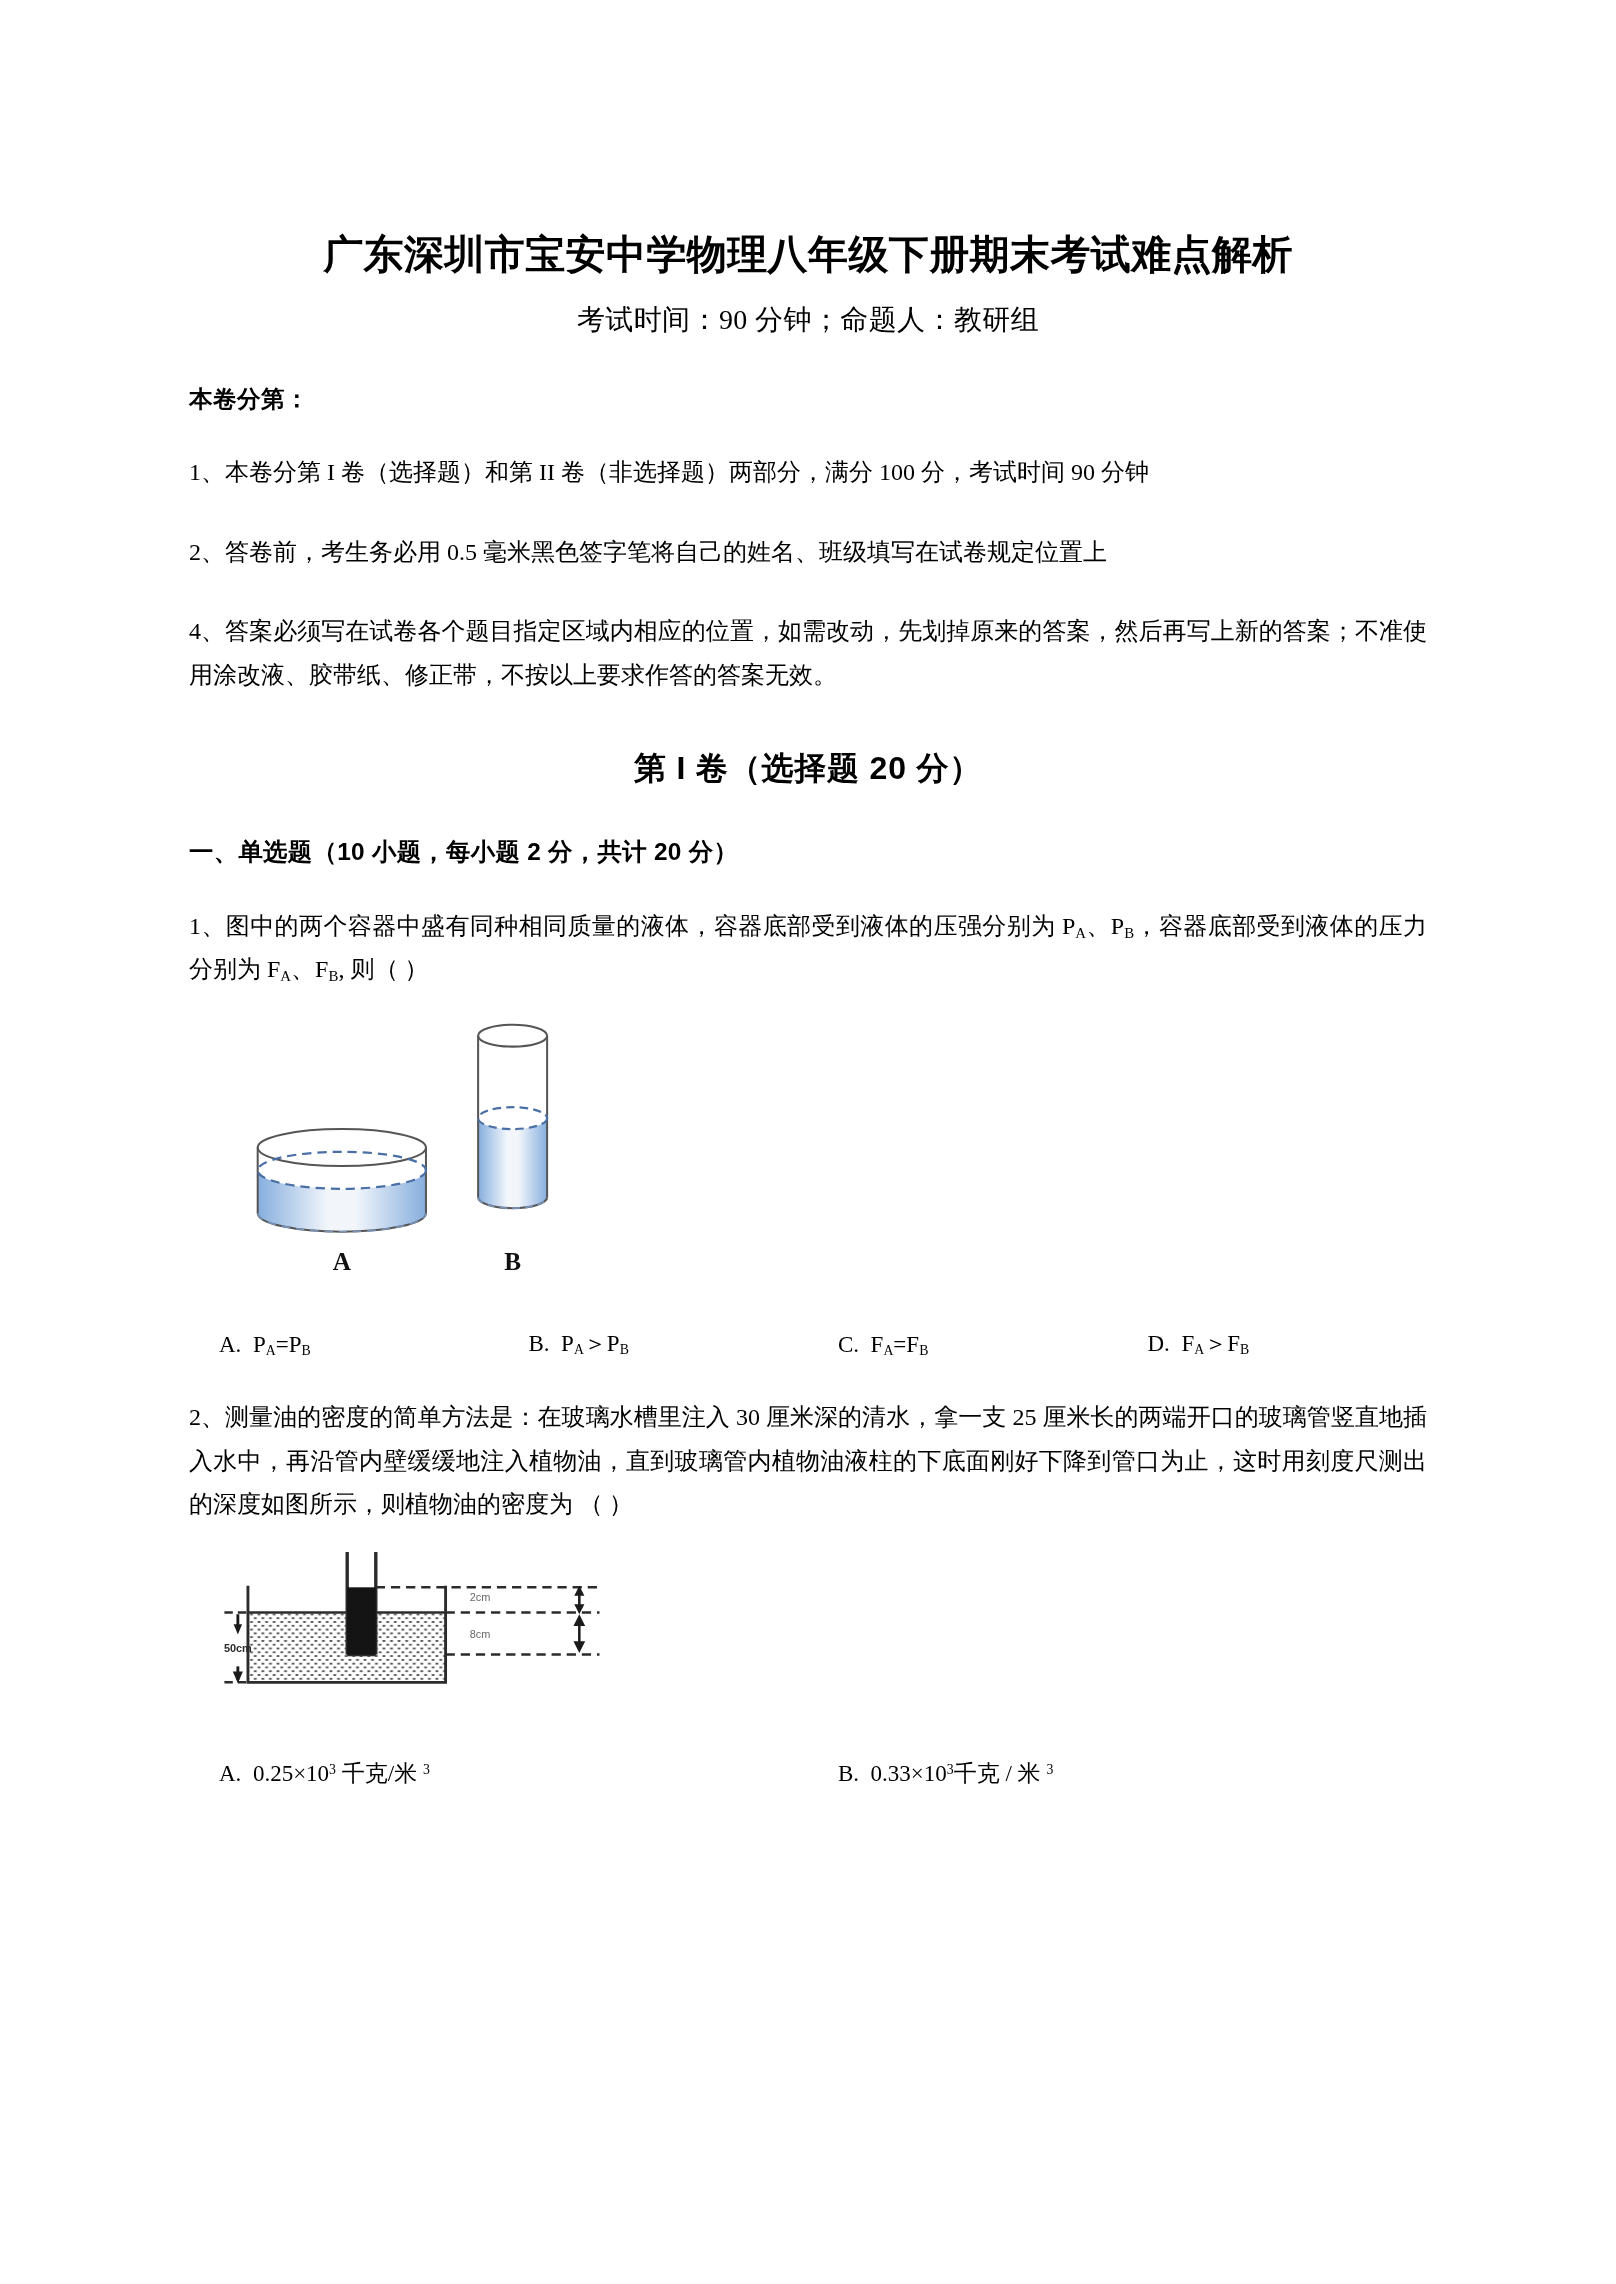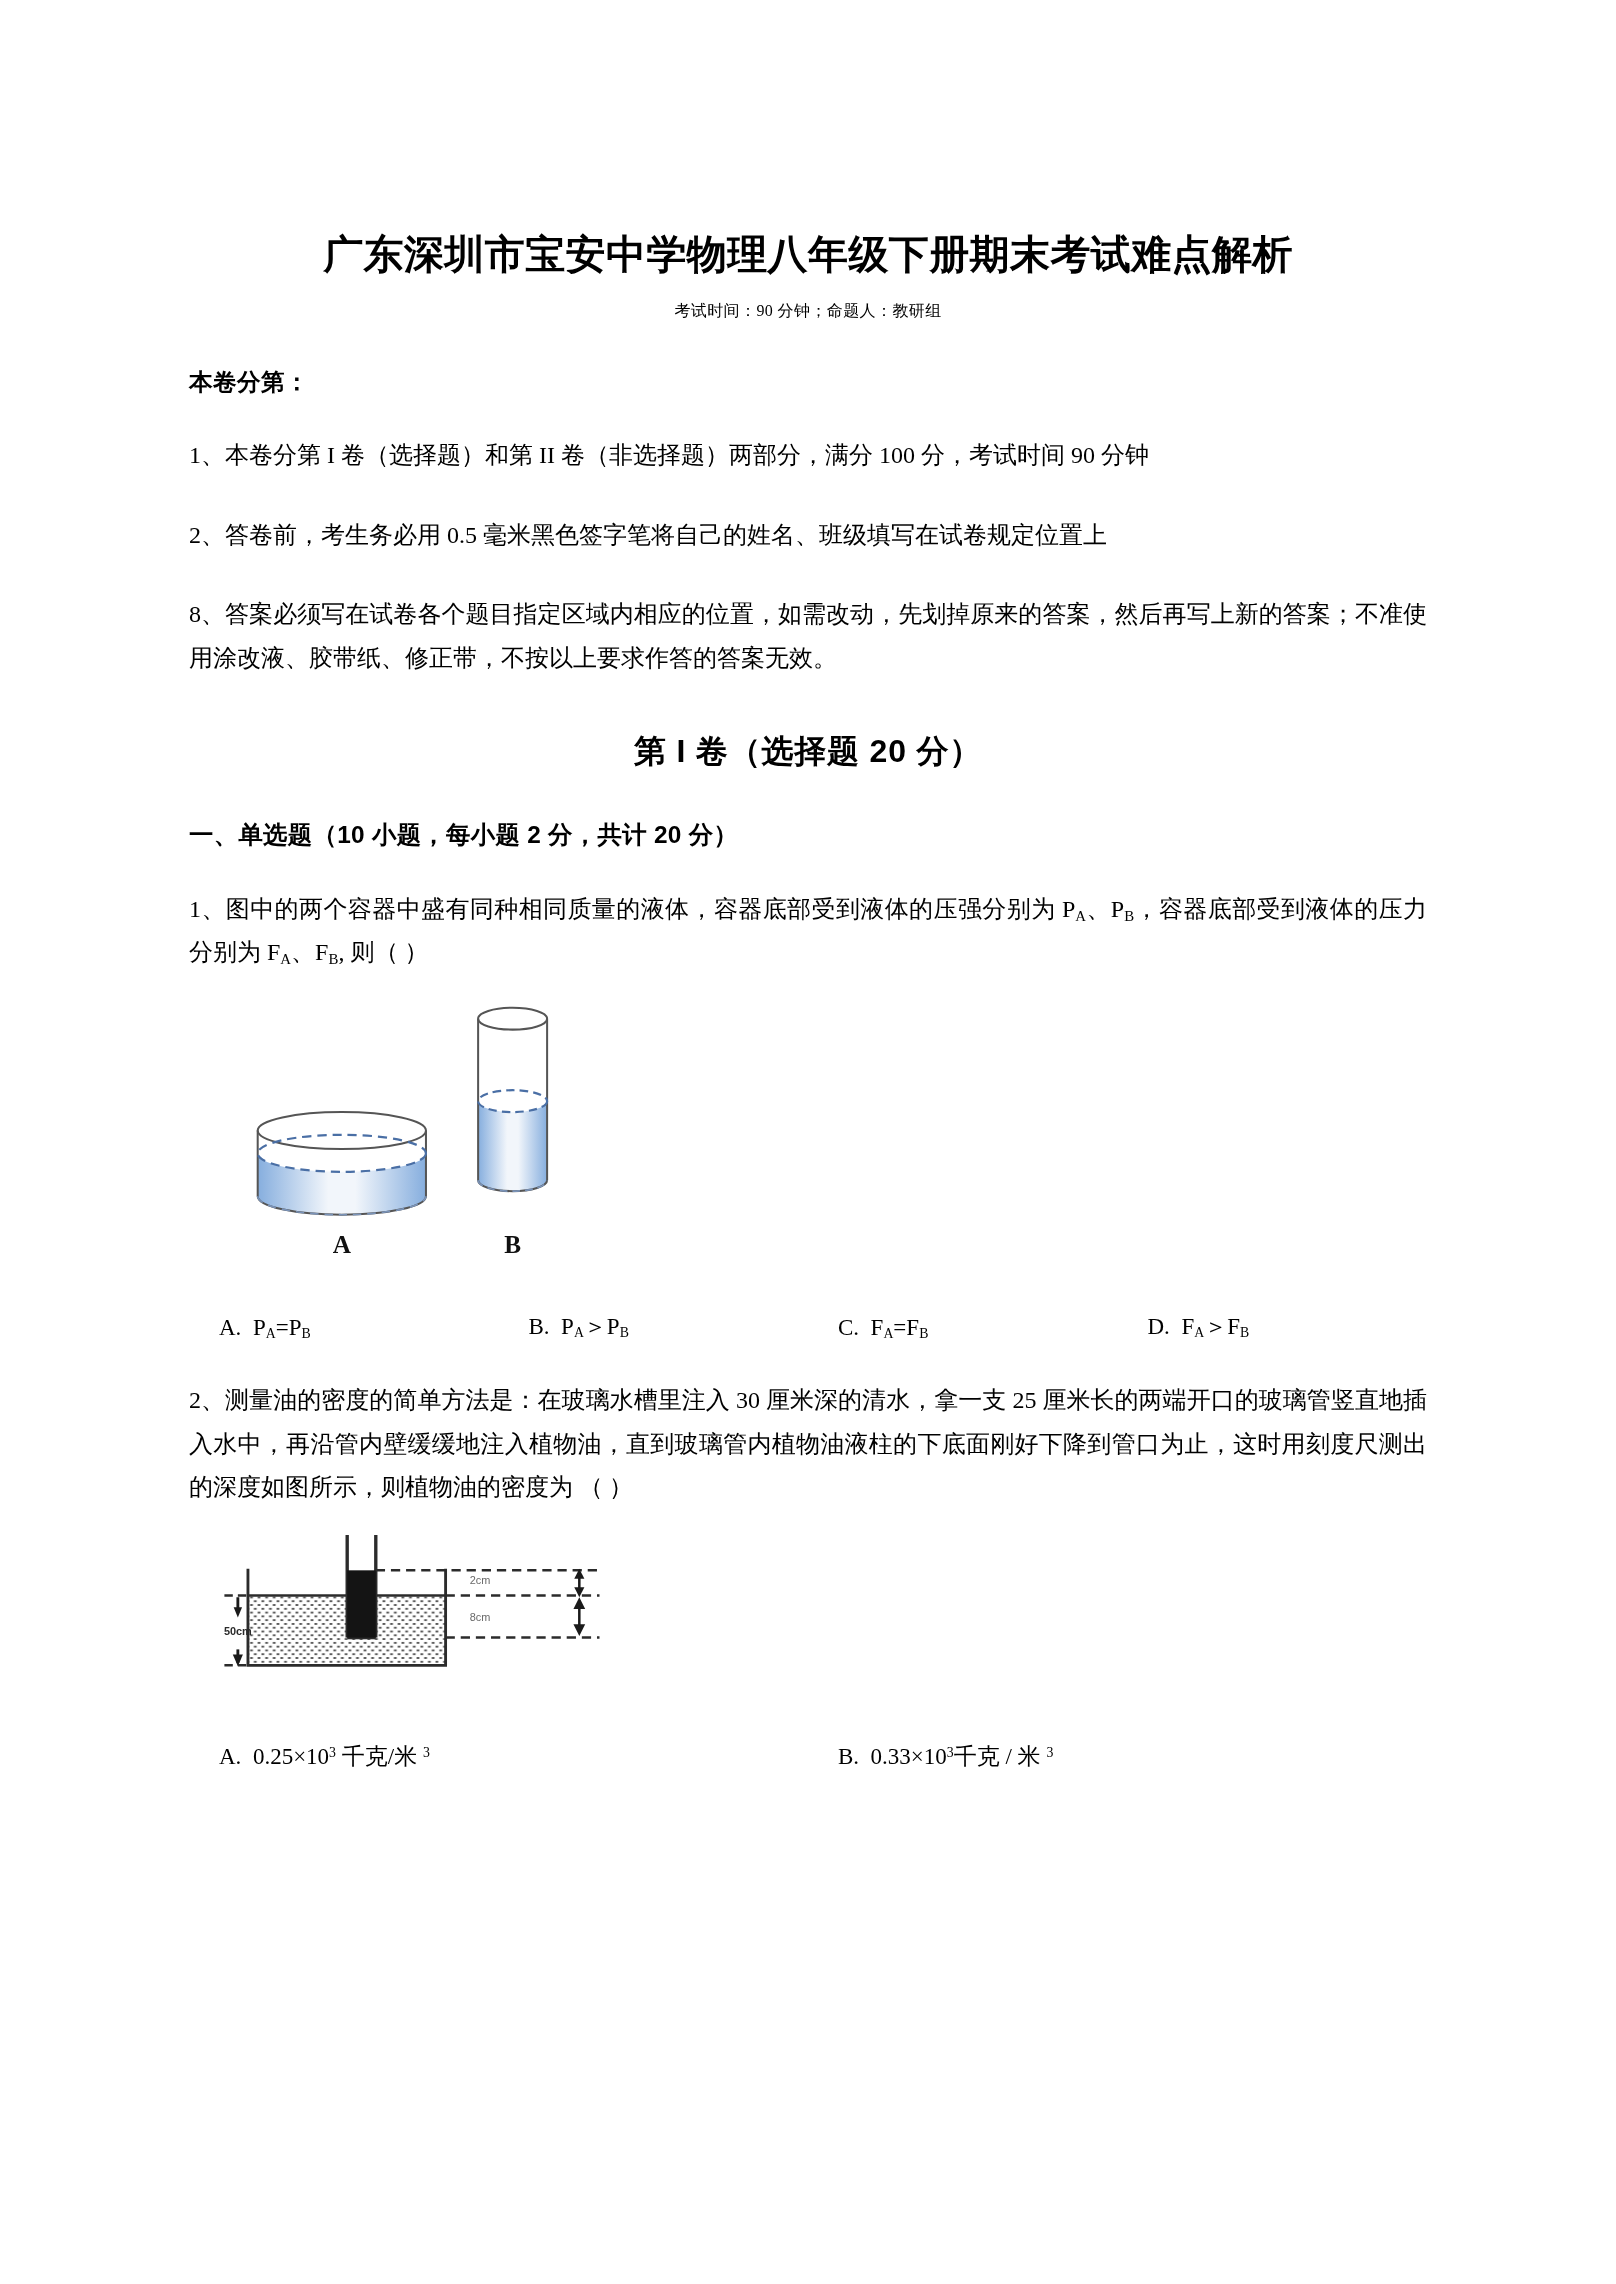--- a/index.html
+++ b/index.html
@@ -30,21 +30,21 @@
     font-size: 40px;
     font-weight: bold;
     letter-spacing: 0.4px;
     margin: 0;
     padding-top: 229px;
     line-height: 1.25;
     font-family: "Liberation Sans", "DejaVu Sans", sans-serif;
   }
   .doc-subtitle {
     text-align: center;
-    font-size: 16px;
+    font-size: 28px;
     margin: 0;
     padding-top: 22px;
     letter-spacing: 0.4px;
   }
 
   
   .notice-head {
     font-size: 23.6px;
     font-weight: bold;
     margin: 0;
@@ -131,21 +131,21 @@
 <body>
 
 <div class="page">
 
   <h1 class="doc-title">广东深圳市宝安中学物理八年级下册期末考试难点解析</h1>
   <p class="doc-subtitle">考试时间：90 分钟；命题人：教研组</p>
 
   <p class="notice-head">本卷分第：</p>
   <p class="notice-item">1、本卷分第 I 卷（选择题）和第 II 卷（非选择题）两部分，满分 100 分，考试时间 90 分钟</p>
   <p class="notice-item">2、答卷前，考生务必用 0.5 毫米黑色签字笔将自己的姓名、班级填写在试卷规定位置上</p>
-  <p class="notice-item">8、答案必须写在试卷各个题目指定区域内相应的位置，如需改动，先划掉原来的答案，然后再写上新的答案；不准使用涂改液、胶带纸、修正带，不按以上要求作答的答案无效。</p>
+  <p class="notice-item">4、答案必须写在试卷各个题目指定区域内相应的位置，如需改动，先划掉原来的答案，然后再写上新的答案；不准使用涂改液、胶带纸、修正带，不按以上要求作答的答案无效。</p>
 
   <h2 class="section-title">第 I 卷（选择题   20 分）</h2>
 
   <h3 class="subsection-title">一、单选题（10 小题，每小题 2 分，共计 20 分）</h3>
 
   <p class="question"><span>1、图中的两个容器中盛有同种相同质量的液体，容器底部受到液体的压强分别为 P</span><sub>A</sub><span>、P</span><sub>B</sub><span>，容器底部受到液体的压力分别为 F</span><sub>A</sub><span>、F</span><sub>B</sub><span>, 则（      ）</span></p>
 
   <div class="figure">
     <svg class="fig1" viewBox="0 0 460 330" xmlns="http://www.w3.org/2000/svg">
       <defs>

